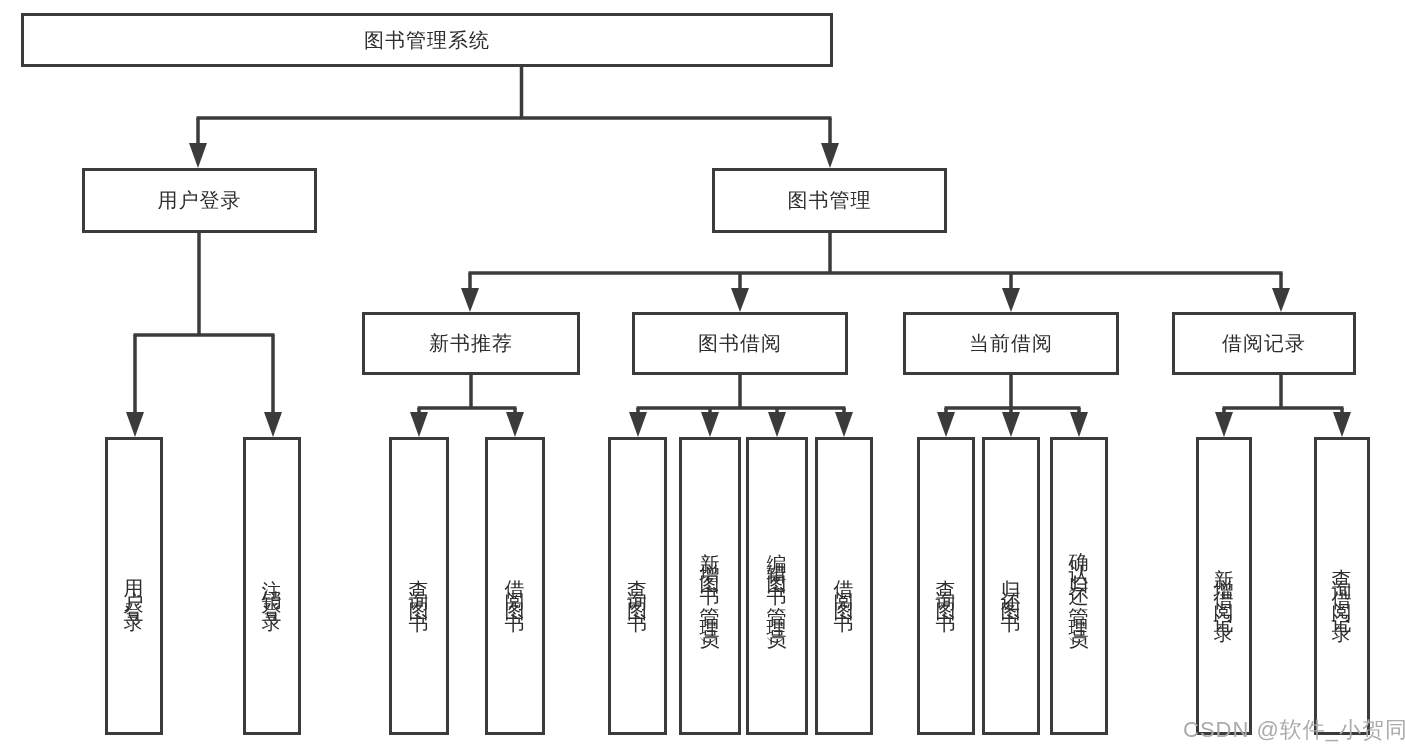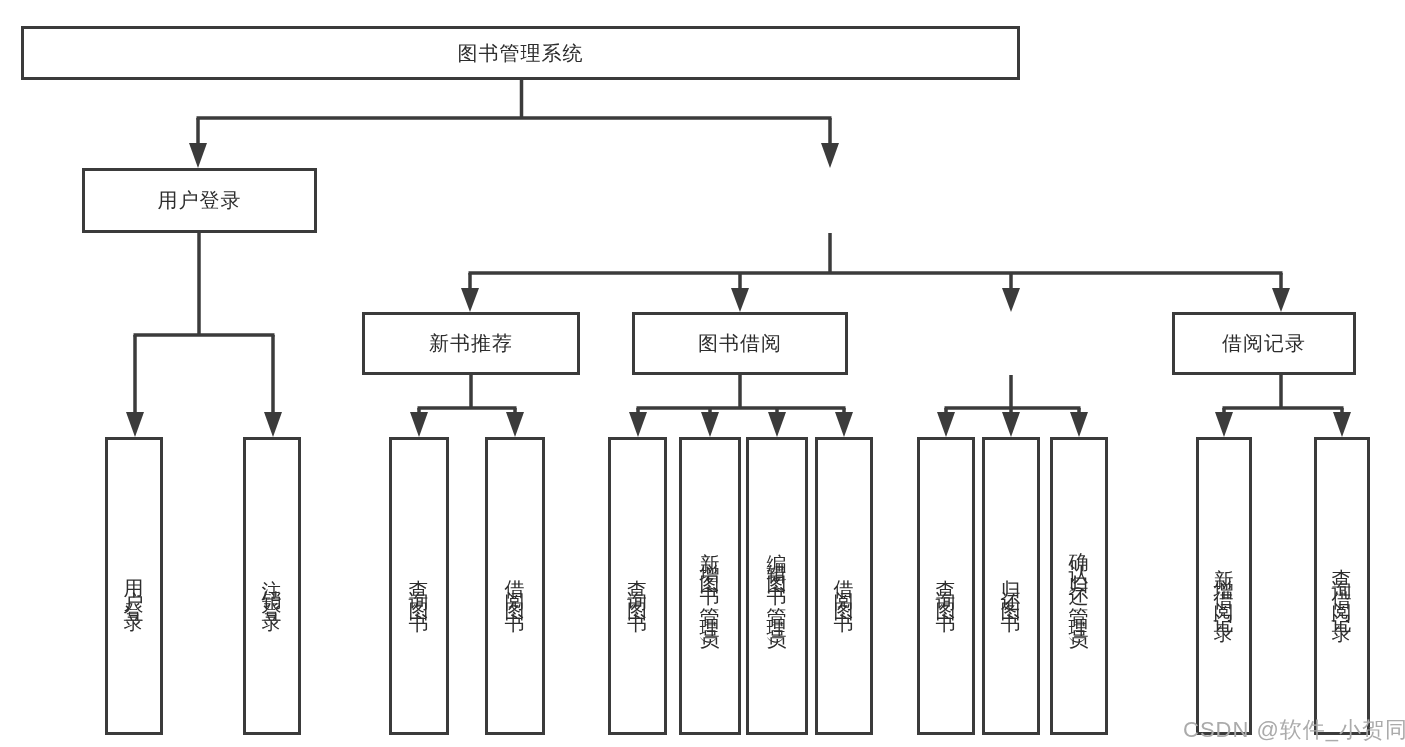--- a/index.html
+++ b/index.html
@@ -125,34 +125,40 @@
     <g>
       <line x1="1281" y1="375" x2="1281" y2="409"></line>
       <line x1="1222.5" y1="408" x2="1343.5" y2="408"></line>
       <line x1="1224" y1="408" x2="1224" y2="414"></line>
       <polygon points="1215,412 1233,412 1224,437" stroke="none"></polygon>
       <line x1="1342" y1="408" x2="1342" y2="414"></line>
       <polygon points="1333,412 1351,412 1342,437" stroke="none"></polygon>
     </g>
   </svg>
 
-  <div class="node hnode" style="left:21px; top:26px; width:999px; height:54px;">
+  <div class="node hnode" style="left:21px; top:13px; width:812px; height:54px;">
     <span>图书管理系统</span>
   </div>
 
   <div class="node hnode" style="left:82px; top:168px; width:235px; height:65px;">
     <span>用户登录</span>
   </div>
+  <div class="node hnode" style="left:712px; top:168px; width:235px; height:65px;">
+    <span>图书管理</span>
+  </div>
 
   <div class="node hnode" style="left:362px; top:312px; width:218px; height:63px;">
     <span>新书推荐</span>
   </div>
   <div class="node hnode" style="left:632px; top:312px; width:216px; height:63px;">
     <span>图书借阅</span>
   </div>
+  <div class="node hnode" style="left:903px; top:312px; width:216px; height:63px;">
+    <span>当前借阅</span>
+  </div>
   <div class="node hnode" style="left:1172px; top:312px; width:184px; height:63px;">
     <span>借阅记录</span>
   </div>
 
   <div class="node vnode" style="left:105px; top:437px; width:58px; height:298px;">
     <span class="vlabel">用户登录</span>
   </div>
   <div class="node vnode" style="left:243px; top:437px; width:58px; height:298px;">
     <span class="vlabel">注销登录</span>
   </div>

